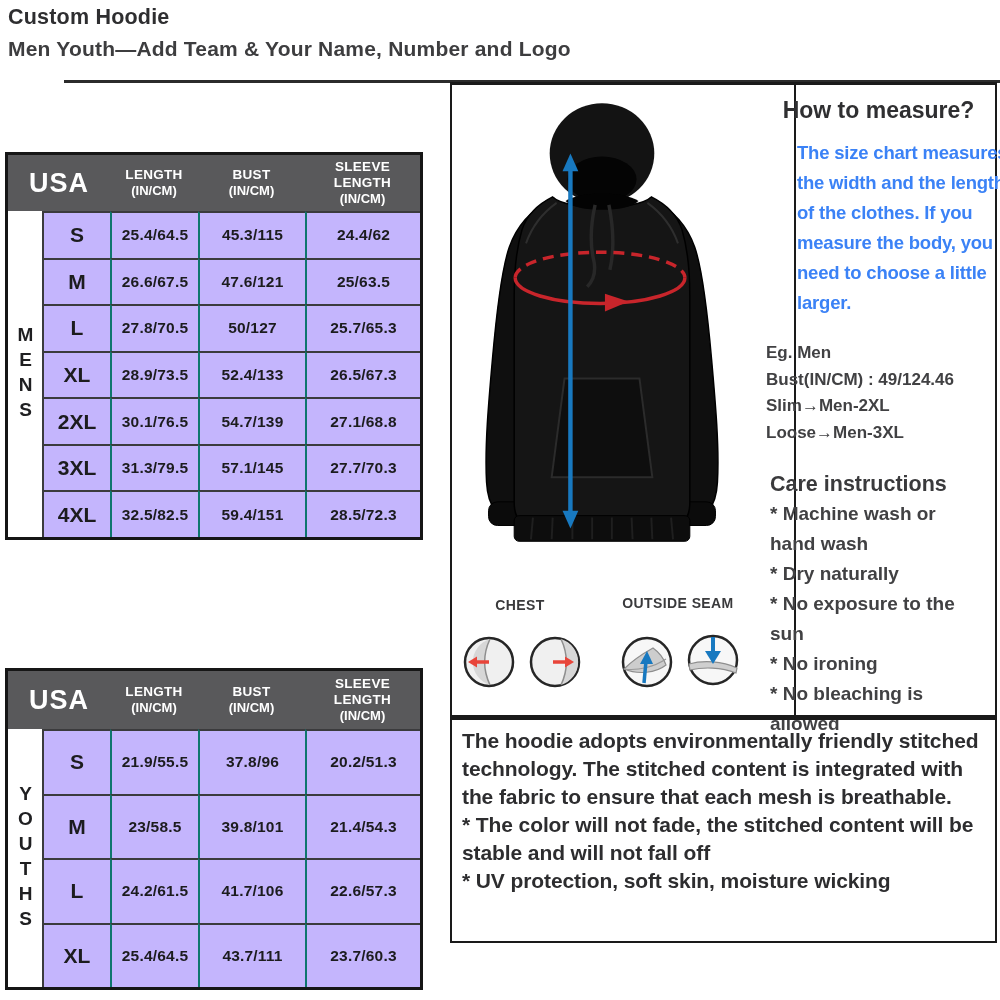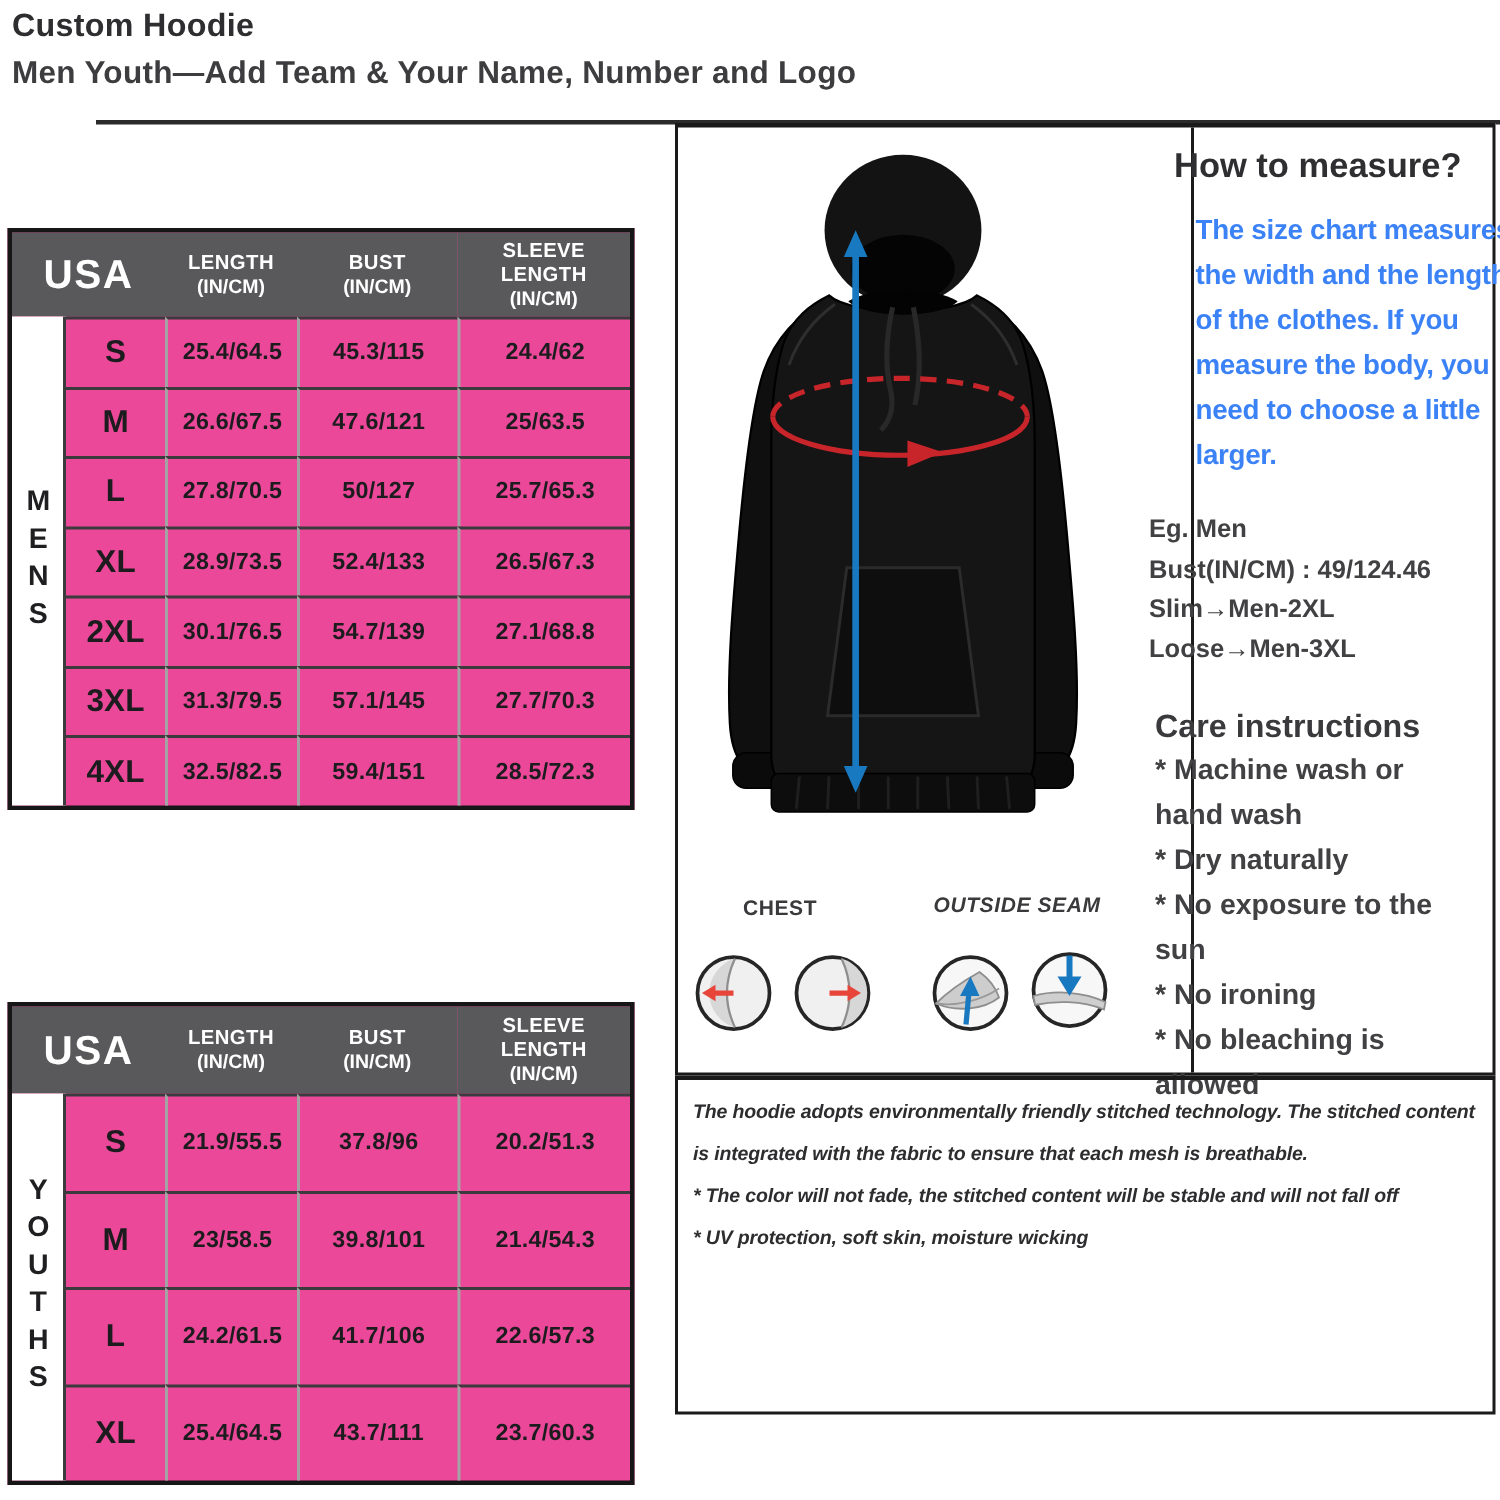--- a/index.html
+++ b/index.html
@@ -7,58 +7,58 @@
     font-family:"Liberation Sans", sans-serif; color:#353537; }
   .abs { position:absolute; }
 
   
   #page-title { left:8px; top:5px; font-size:21.5px; font-weight:700; color:#2e2e30; letter-spacing:.2px; }
   #page-subtitle { left:8px; top:37px; font-size:21px; font-weight:700; color:#3d3d3f; letter-spacing:.2px; }
   #top-rule { left:64px; top:80px; width:936px; height:3px; background:#2b2b2b; }
 
   
   .size-table { display:grid; grid-template-columns:36px 66px 88px 107px 1fr;
-    border:3px solid #161616; background:#ec4899; }
+    border:3px solid #161616; background:#c4b5fd; }
   #mens-table { left:5px; top:152px; width:418px; height:388px; grid-template-rows:56px repeat(7,1fr); }
   #youths-table { left:5px; top:668px; width:418px; height:322px; grid-template-rows:58px repeat(4,1fr); }
   .th { background:#59595B; color:#fff; display:flex; flex-direction:column;
     align-items:center; justify-content:center; font-weight:700; line-height:1.2; }
   .th-usa { grid-column:1 / 3; font-size:27px; letter-spacing:1px; }
   .th .lbl { font-size:13.5px; letter-spacing:.3px; text-align:center; }
   .th .unit { font-size:13px; }
   .group-cell { grid-column:1; grid-row:2 / -1; display:flex; align-items:center;
     justify-content:center; border-right:2px solid #3b3b3d; background:#fff; }
   .group-cell span { writing-mode:vertical-rl; text-orientation:upright;
     font-weight:700; font-size:19px; letter-spacing:4px; color:#1f1f21; }
   .td { display:flex; align-items:center; justify-content:center;
     border-top:2px solid #3b3b3d; font-weight:700; color:#1c1c1e; }
   .td.size { font-size:21px; }
-  .td.val { border-left:2px solid #a3a3a3; font-size:15.5px; letter-spacing:.2px; }
+  .td.val { border-left:2px solid #0f766e; font-size:15.5px; letter-spacing:.2px; }
 
   
   #main-box { left:450px; top:82px; width:547px; height:635px;
     border:2px solid #1a1a1a; border-top-width:3px; background:#fff; }
   #hoodie-area { left:0; top:0; width:344px; height:630px; border-right:2px solid #1a1a1a; }
   .diagram-label { font-size:14px; font-weight:700; color:#3a3a3c; text-align:center; letter-spacing:.4px; }
   #chest-label { left:18px; top:512px; width:100px; }
-  #seam-label { left:140px; top:510px; width:172px;font-style:italic; }
+  #seam-label { left:140px; top:510px; width:172px; }
   .measure-icon { width:54px; height:54px; }
 
   
   #measure-area { left:304px; top:0; width:241px; height:629px; padding:12px 6px 0 10px; }
   #measure-heading { font-size:23px; font-weight:700; color:#2f2f31; text-align:center; margin-bottom:14px; }
   #measure-body { font-size:18.5px; font-weight:700; color:#3b82f6; line-height:30px; width:228px; letter-spacing:-.2px;margin-left:31px; }
   #example-block { margin-top:22px; font-size:17px; font-weight:700; color:#414143; line-height:26.5px; }
   #care-heading { margin-top:26px; font-size:21.5px; font-weight:700; color:#3a3a3c; padding-left:4px; }
   #care-list { margin-top:2px; font-size:19px; font-weight:700; color:#414143; line-height:30px; width:218px; padding-left:4px; }
 
   
   #desc-box { left:450px; top:717px; width:547px; height:226px;
     border:2px solid #1a1a1a; border-top-width:3px; padding:7px 8px 0 10px; }
-  #desc-box .desc-line { font-size:13px; font-weight:700; color:#2d2d2f; line-height:28px; letter-spacing:-.1px;font-style:italic; }
+  #desc-box .desc-line { font-size:21px; font-weight:700; color:#2d2d2f; line-height:28px; letter-spacing:-.1px; }
 </style>
 </head>
 <body>
 
 <div class="abs" id="page-title">Custom Hoodie</div>
 <div class="abs" id="page-subtitle">Men Youth—Add Team &amp; Your Name, Number and Logo</div>
 <div class="abs" id="top-rule"></div>
 
 <div class="abs size-table" id="mens-table">
   <div class="th th-usa">USA</div>

